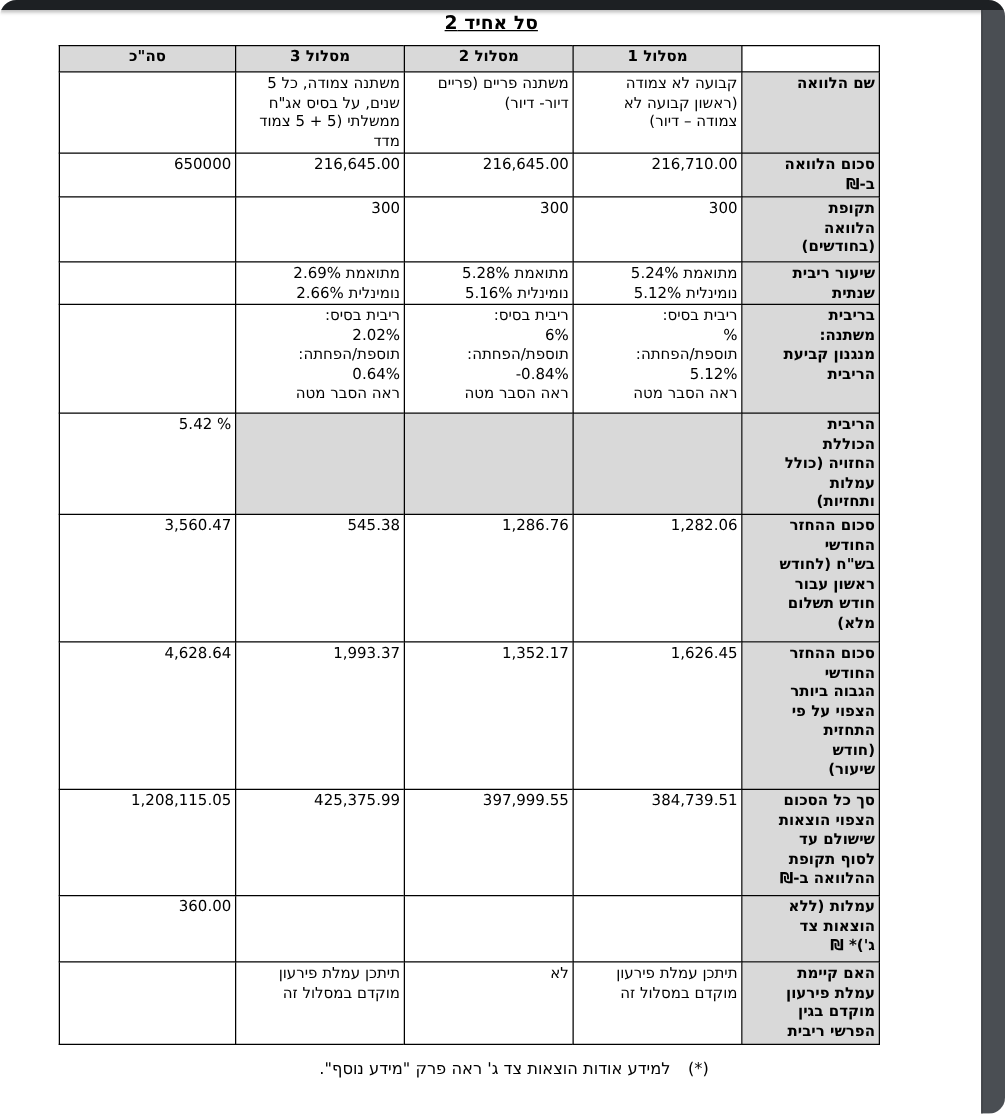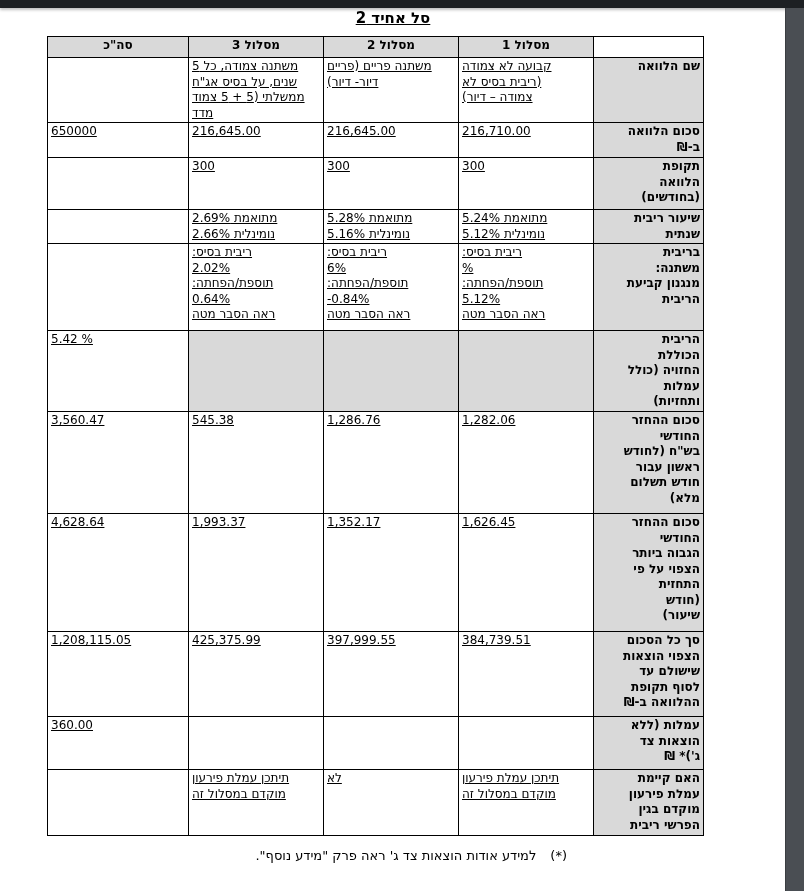--- a/index.html
+++ b/index.html
@@ -1,35 +1,35 @@
 <!DOCTYPE html>
 <html lang="he"><head>
 <meta charset="utf-8">
 <style>
   html,body{margin:0;padding:0;}
   body{font-family:"DejaVu Sans","Liberation Sans",sans-serif;background:#fff;}
-  .page{position:relative;width:804px;height:891px;background:#ffffff;overflow:hidden;}
+  .page{position:relative;width:804px;height:891px;background:#ffffff;overflow:hidden;border-radius:13px;}
   .top-bar{position:absolute;left:0;top:0;width:804px;height:8px;background:#1d2023;
            box-shadow:0 2px 3px rgba(0,0,0,0.25);}
   .side-strip{position:absolute;right:0;top:8px;width:18px;height:883px;background:#4a4e53;
               border-left:1px solid #3a3d41;}
   .doc-title{position:absolute;top:9px;left:0;width:786px;text-align:center;
              font-size:15px;font-weight:bold;text-decoration:underline;color:#000;direction:rtl;}
   table.loan{position:absolute;left:47px;top:36px;border-collapse:collapse;table-layout:fixed;
              width:656px;direction:rtl;}
   table.loan td,table.loan th{border:1.5px solid #000;vertical-align:top;padding:1px 3px;
              font-size:12px;color:#000;overflow:hidden;}
   th.hdr{background:#d9d9d9;text-align:center;font-weight:bold;font-size:12.5px;padding:1px 2px;}
   td.corner{border:none;background:transparent;}
   td.lbl{background:#d9d9d9;font-weight:bold;text-align:right;padding:2px 3px 2px 2px;}
   td.val{text-align:center;padding-top:3px;}
   td.shade{background:#d9d9d9;}
   .ln{line-height:15.5px;unicode-bidi:plaintext;}
   td.lbl .ln{}
-  td.val .ln{text-align:left;text-decoration:underline;}
+  td.val .ln{text-align:right;}
   .footnote{position:absolute;top:848px;right:237px;direction:rtl;display:flex;gap:14px;
             font-size:13px;color:#000;white-space:nowrap;}
 </style>
 </head>
 <body>
 
 <div class="page">
   <div class="top-bar"></div>
   <div class="side-strip"></div>
 
@@ -51,21 +51,21 @@
       <th class="hdr">מסלול 3</th>
       <th class="hdr">סה"כ</th>
     </tr>
 
     <tr style="height:63px">
       <td class="lbl">
             <div class="ln">שם הלוואה</div>
           </td>
       <td class="val">
             <div class="ln">קבועה לא צמודה</div>
-            <div class="ln">(ריבית בסיס לא</div>
+            <div class="ln">(ראשון קבועה לא</div>
             <div class="ln">צמודה – דיור)</div>
           </td>
       <td class="val">
             <div class="ln">משתנה פריים (פריים</div>
             <div class="ln">דיור- דיור)</div>
           </td>
       <td class="val">
             <div class="ln">משתנה צמודה, כל 5</div>
             <div class="ln">שנים, על בסיס אג"ח</div>
             <div class="ln">ממשלתי (5 + 5 צמוד</div>

